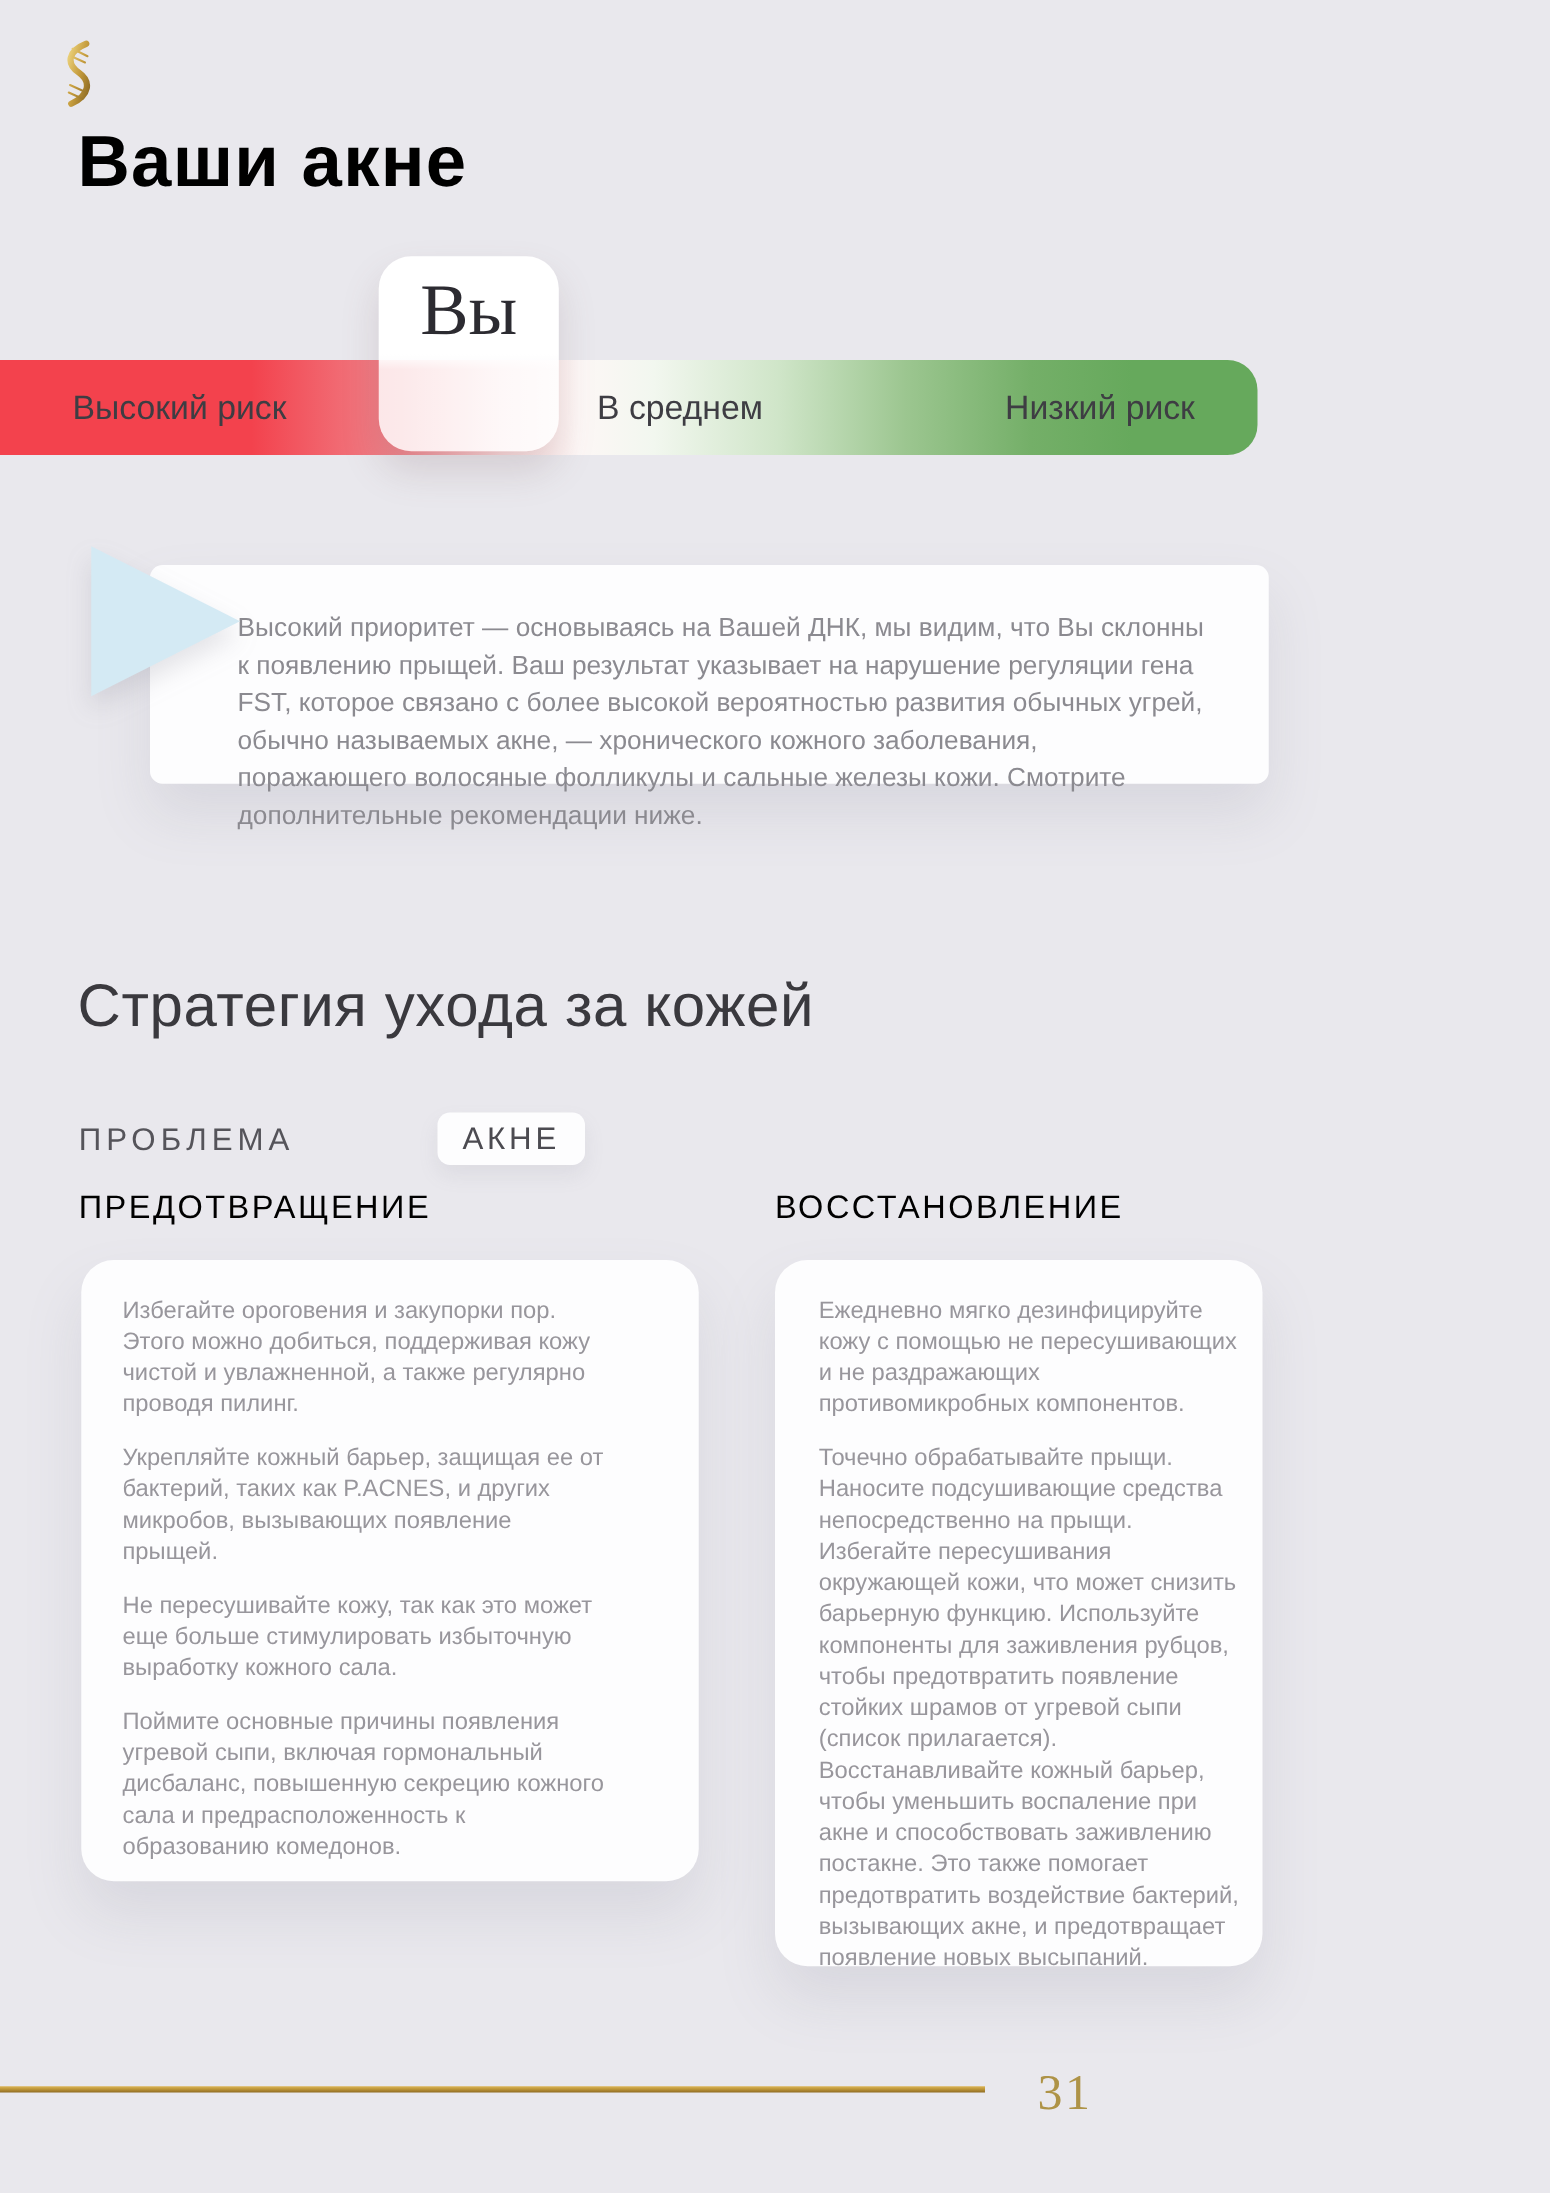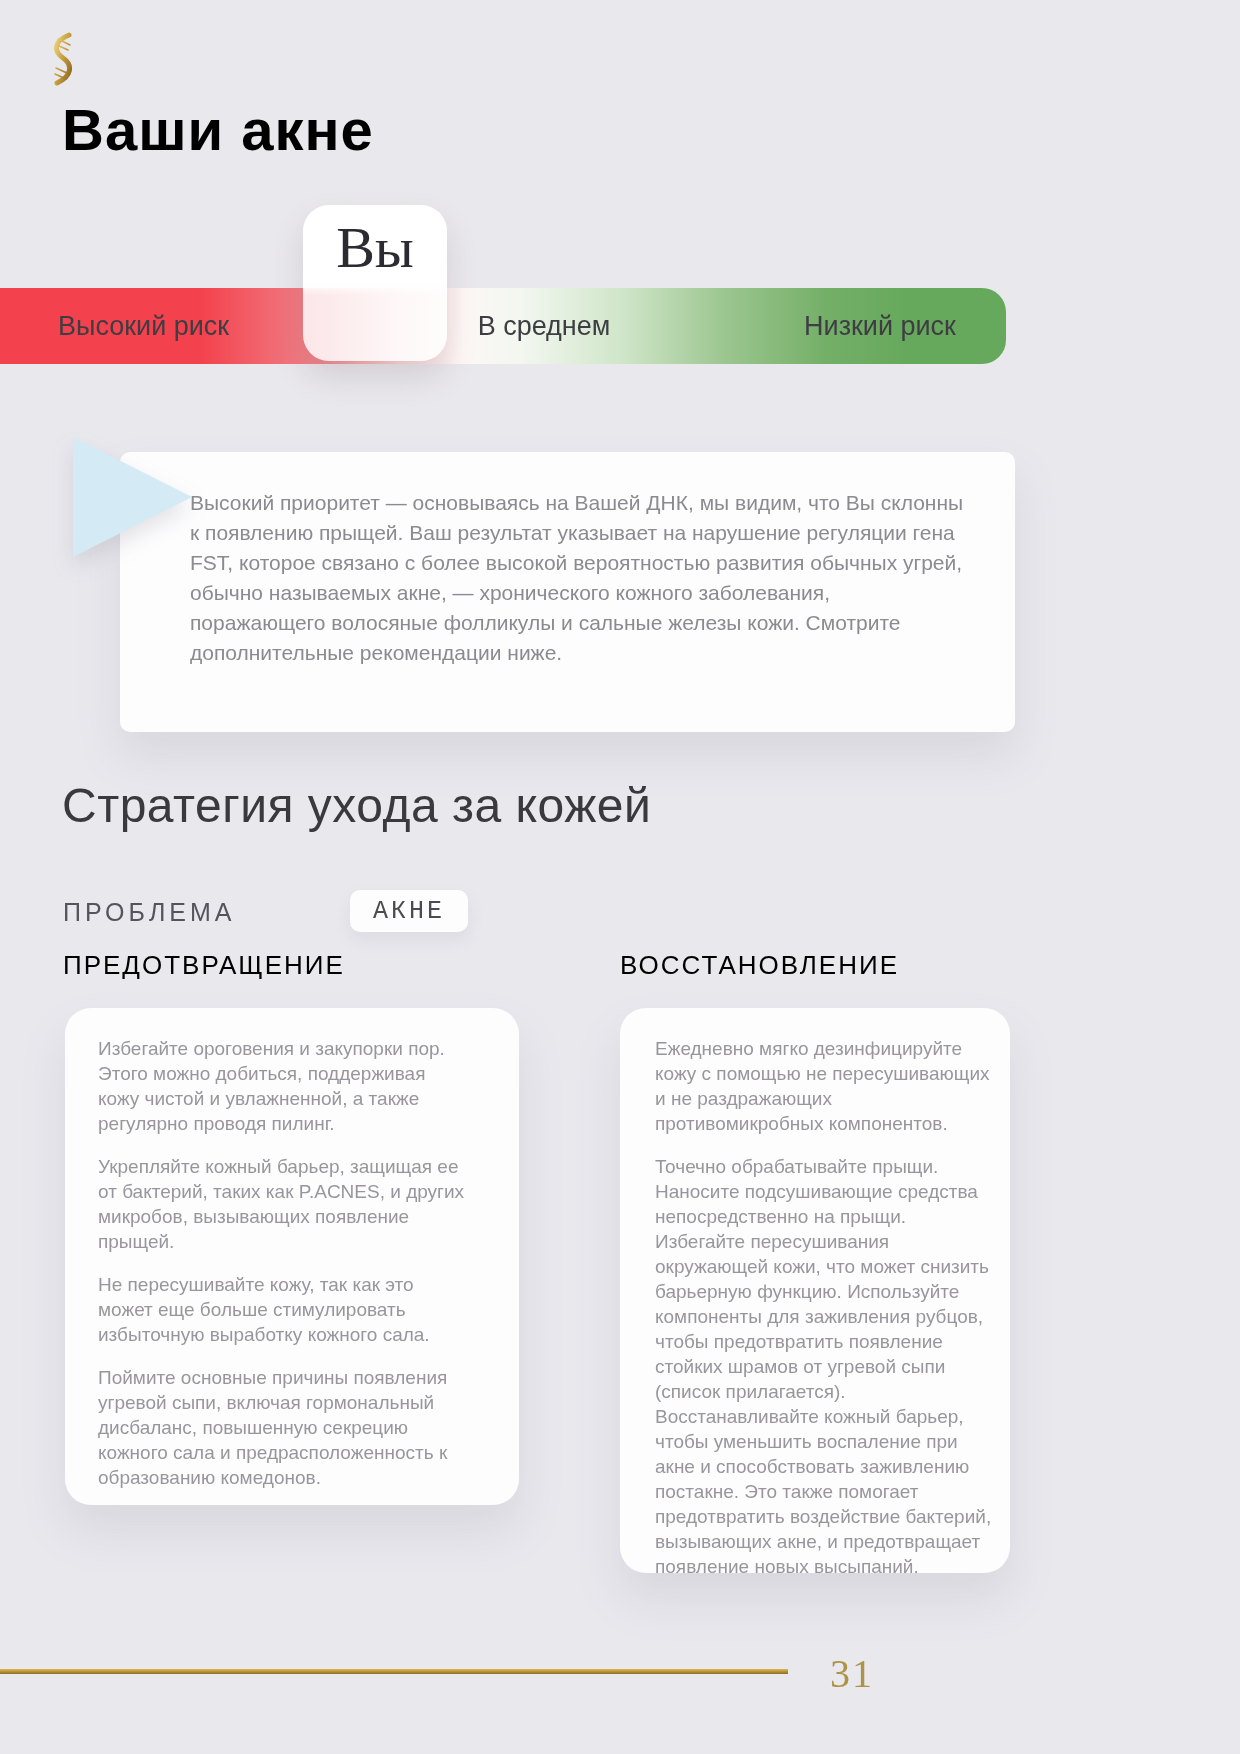--- a/index.html
+++ b/index.html
@@ -64,21 +64,21 @@
     left:73px;top:437px;width:0;height:0;
     border-top:60px solid transparent;
     border-bottom:60px solid transparent;
     border-left:119px solid #d4eaf4;
     filter:drop-shadow(0 10px 10px rgba(110,110,130,0.18));
     z-index:3;
   }
 
   
   .summary-card{
-    left:120px;top:452px;width:895px;height:280px;
+    left:120px;top:452px;width:895px;height:175px;
     background:#fdfdfe;border-radius:10px;
     box-shadow:0 24px 44px rgba(130,130,150,0.16);
     z-index:2;box-sizing:border-box;
   }
   .summary-text{
     position:absolute;left:70px;top:36px;width:775px;
     font-size:21px;line-height:30px;font-weight:300;
     color:#8b8a90;
   }
 
@@ -88,38 +88,38 @@
     font-size:48px;font-weight:300;color:#3a393e;letter-spacing:0.5px;
   }
   .problem-label{
     left:63px;top:898px;
     font-size:25px;font-weight:300;color:#55545a;letter-spacing:4px;
   }
   .problem-badge{
     left:350px;top:890px;width:118px;height:42px;
     background:#fdfdfe;border-radius:10px;
     box-shadow:0 8px 16px rgba(130,130,150,0.12);
-    display:flex;align-items:center;justify-content:center;font-family:Liberation Mono, monospace;
+    display:flex;align-items:center;justify-content:center;
   }
   .problem-badge span{
     font-size:25px;font-weight:300;color:#4c4b51;letter-spacing:3px;
   }
   .column-heading{
     top:950px;font-size:26px;font-weight:300;color:#000000;letter-spacing:2px;
   }
   .column-heading.left{left:63px;}
   .column-heading.right{left:620px;}
 
   .advice-card{
     background:#fdfdfe;border-radius:26px;
     box-shadow:0 26px 46px rgba(130,130,150,0.16);
     box-sizing:border-box;
   }
   .advice-card.prevention{
-    left:65px;top:1008px;width:454px;height:497px;
+    left:65px;top:1008px;width:494px;height:497px;
     padding:28px 50px 30px 33px;
   }
   .advice-card.restoration{
     left:620px;top:1008px;width:390px;height:565px;
     padding:28px 10px 30px 35px;
   }
   .advice-card p{
     margin:0 0 18px 0;
     font-size:19px;line-height:25px;font-weight:300;
     color:#98969c;

